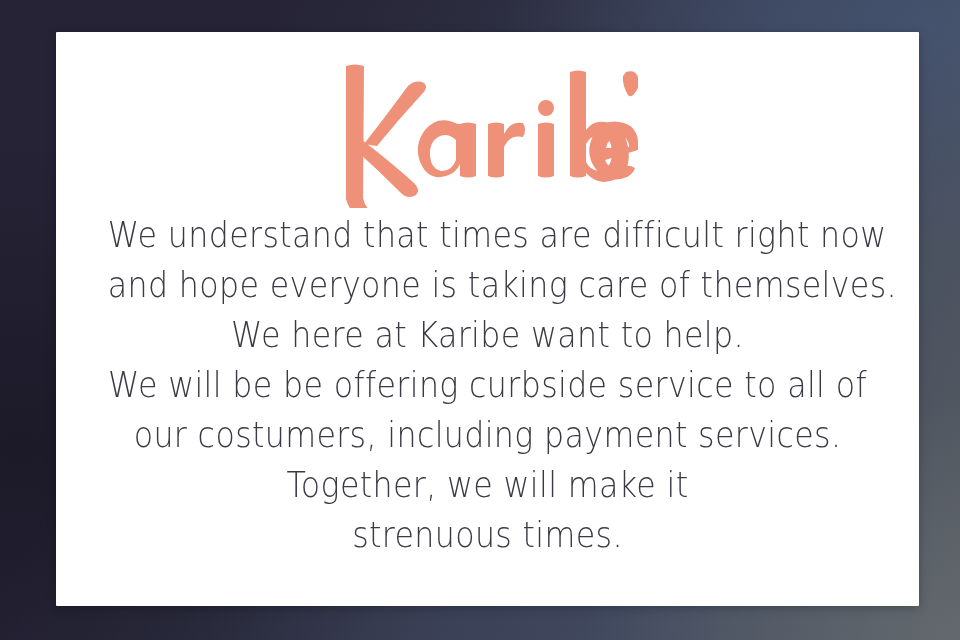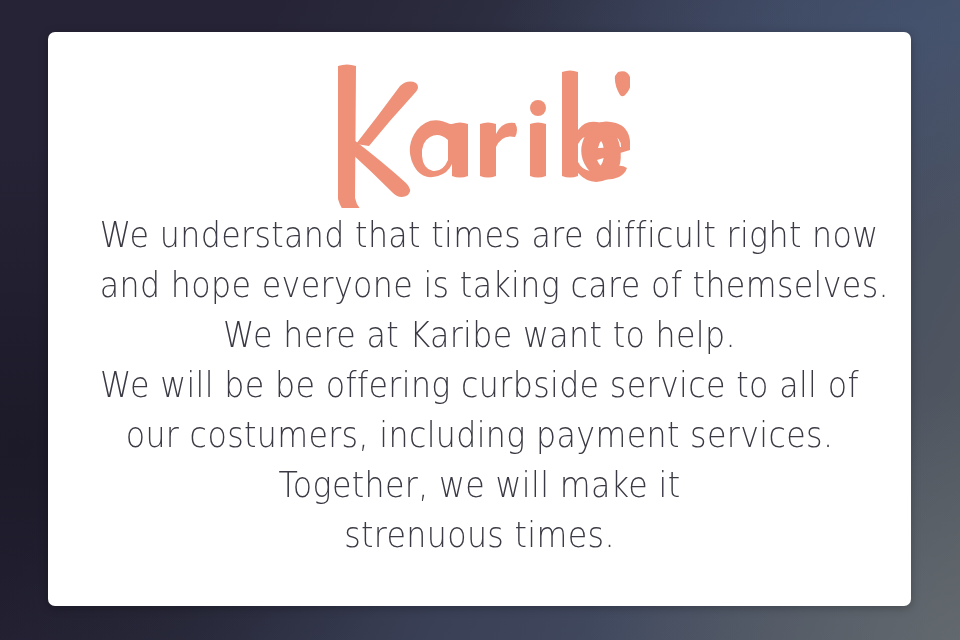--- a/index.html
+++ b/index.html
@@ -36,26 +36,26 @@
     inset: 0;
     background:
       radial-gradient(ellipse 70% 55% at 96% 4%, rgba(70,88,120,0.55), rgba(70,88,120,0) 62%),
       radial-gradient(ellipse 60% 60% at 100% 100%, rgba(110,118,124,0.50), rgba(110,118,124,0) 65%),
       radial-gradient(ellipse 75% 80% at 2% 70%, rgba(20,19,30,0.55), rgba(20,19,30,0) 60%);
     pointer-events: none;
   }
 
   #card {
     position: absolute;
-    left: 48px;
+    left: 56px;
     top: 32px;
     width: 863px;
     height: 574px;
     background: #ffffff;
-    border-radius: 7px;
+    border-radius: 1px;
     box-shadow: 0 2px 10px rgba(0,0,0,0.25);
     z-index: 2;
     display: flex;
     flex-direction: column;
     align-items: center;
   }
 
   #logo {
     margin-top: 26px;
     height: 150px;

